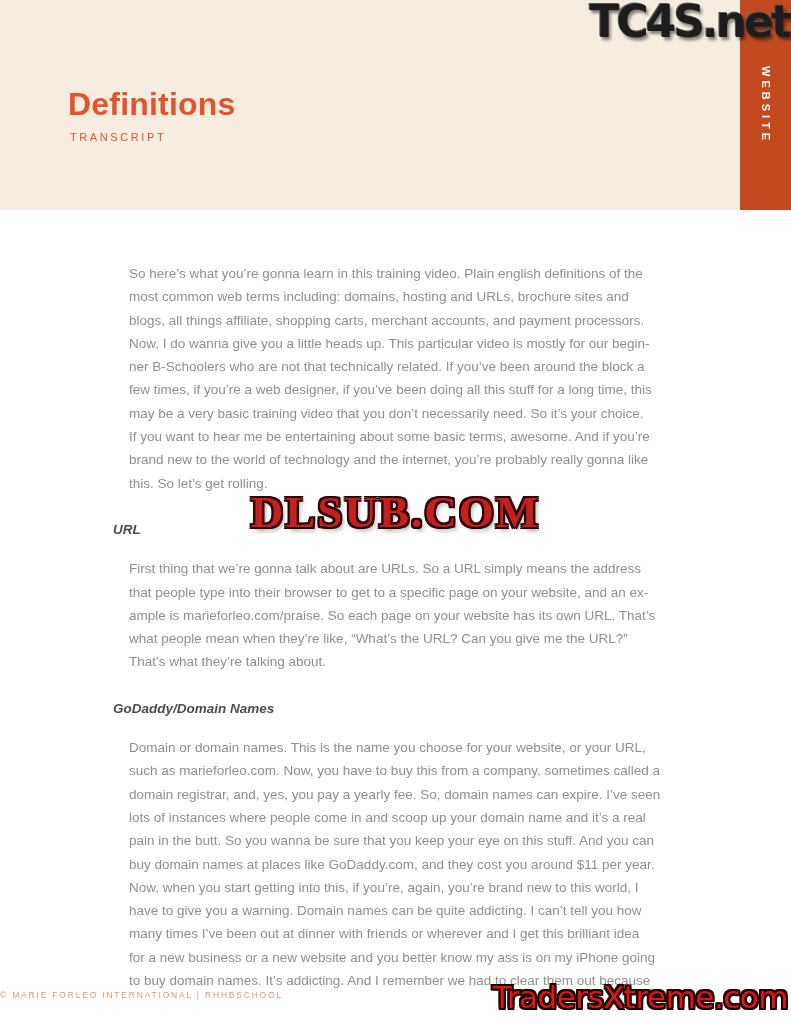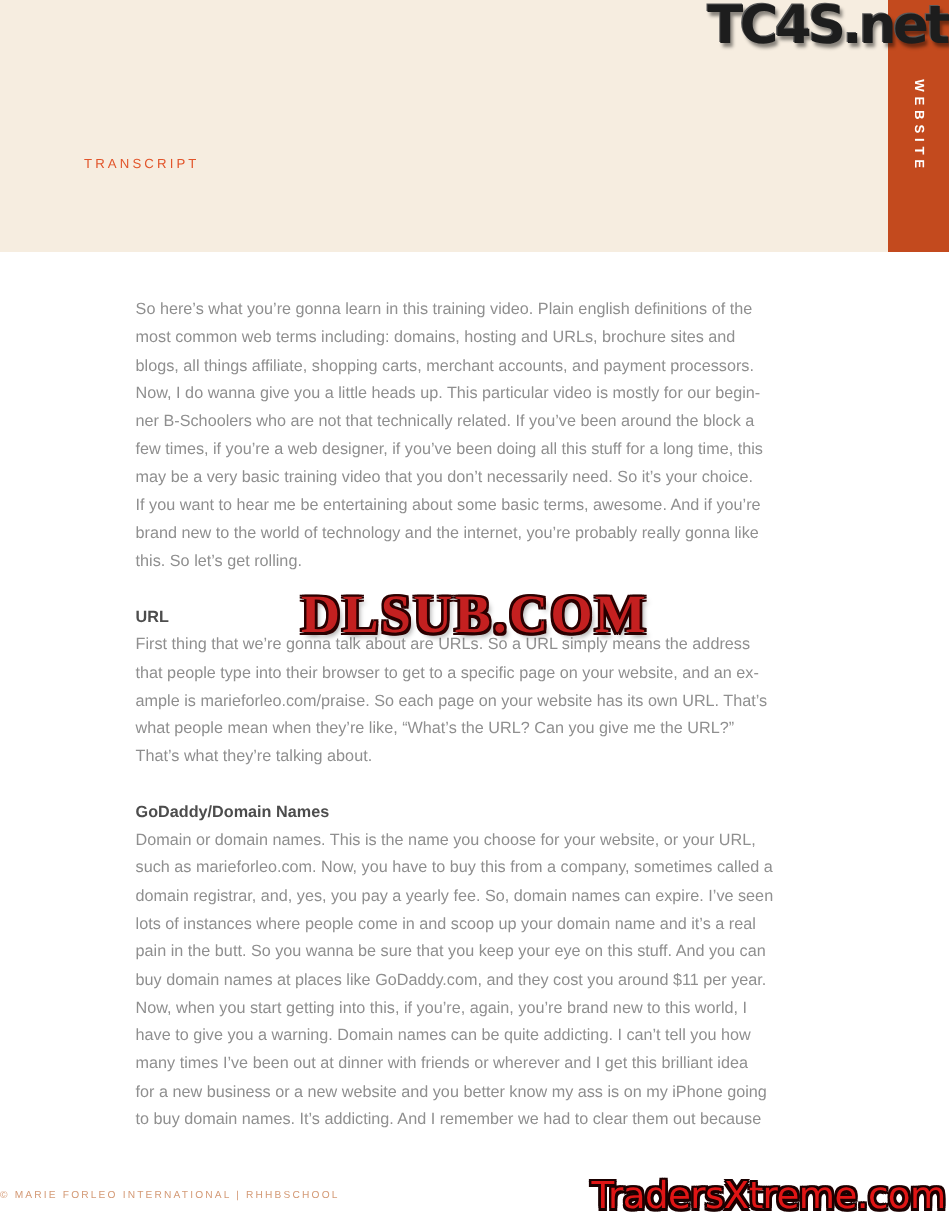--- a/index.html
+++ b/index.html
@@ -57,32 +57,33 @@
     color: #ffffff;
   }
 
   
   .content {
     position: absolute;
     left: 113px; top: 246px;
     width: 575px;
   }
   .body-par {
-    margin: 0;
+    margin: 16px;
     white-space: pre-line;
     font-size: 13.5px;
     line-height: 23.3px;
     color: var(--body-text, #8f8f8f);
   }
   .body-head {
     margin: 23px 0 0 0;
     font-size: 13.5px;
     line-height: 23.3px;
     font-weight: 700;
     color: var(--heading-text, #4d4d4d);
+    font-style: italic;
   }
 
   
   .page-num {
     position: absolute;
     top: 961px; left: 0; right: 0;
     text-align: center;
     font-size: 8px;
     font-weight: 700;
     letter-spacing: 1.2px;
@@ -142,20 +143,21 @@
     z-index: 20;
     white-space: nowrap;
   }
 </style>
 </head>
 <body>
 
 <div class="page">
 
   <div class="header-band">
+    <h1 class="page-title">Definitions</h1>
     <div class="page-subtitle">TRANSCRIPT</div>
   </div>
 
   <div class="side-tab">
     <span class="vtext">WEBSITE</span>
   </div>
 
   <div class="content">
     <p class="body-par">So here’s what you’re gonna learn in this training video. Plain english definitions of the
 most common web terms including: domains, hosting and URLs, brochure sites and

